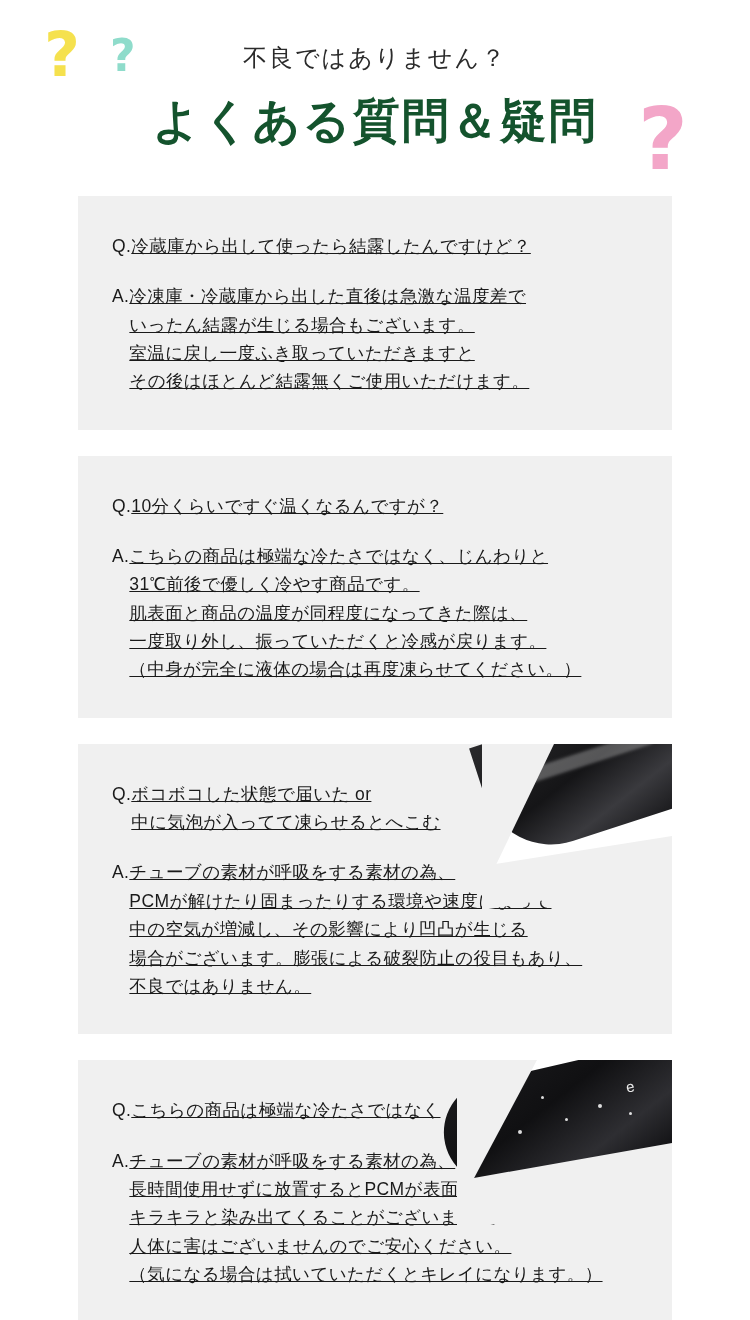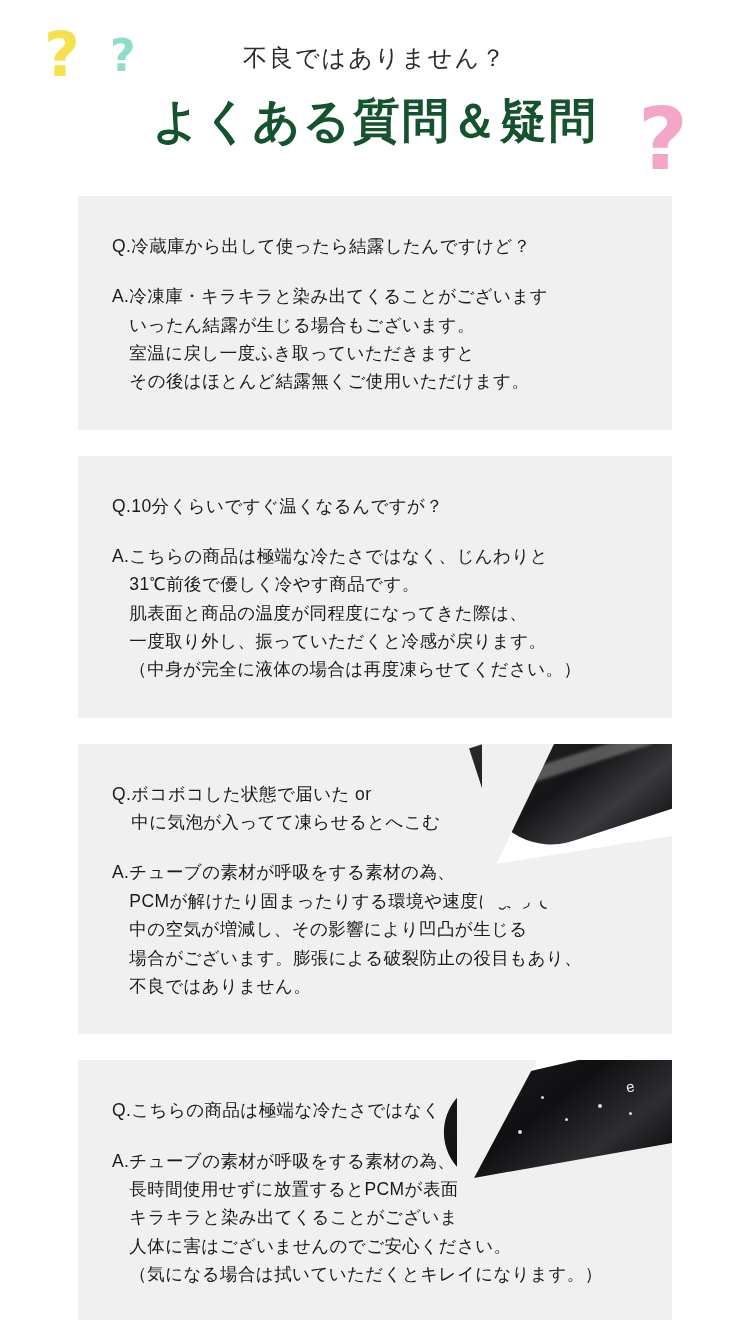--- a/index.html
+++ b/index.html
@@ -91,20 +91,21 @@
   .qa-row + .qa-row {
     margin-top: 22px;
   }
   .qa-label {
     flex: 0 0 auto;
     white-space: pre;
   }
   .qa-text {
     flex: 1 1 auto;
     white-space: pre-line;
+    text-decoration: underline;
   }
 
   
   .photo {
     position: absolute;
     pointer-events: none;
   }
   .photo-1 {
     top: 0;
     right: 0;
@@ -217,21 +218,21 @@
 
 <div class="faq-list">
 
   <div class="faq-card">
     <div class="qa-row">
       <span class="qa-label">Q.</span>
       <span class="qa-text">冷蔵庫から出して使ったら結露したんですけど？</span>
     </div>
     <div class="qa-row">
       <span class="qa-label">A.</span>
-      <span class="qa-text">冷凍庫・キラキラと染み出てくることがございます
+      <span class="qa-text">冷凍庫・冷蔵庫から出した直後は急激な温度差で
 いったん結露が生じる場合もございます。
 室温に戻し一度ふき取っていただきますと
 その後はほとんど結露無くご使用いただけます。</span>
     </div>
   </div>
 
   <div class="faq-card">
     <div class="qa-row">
       <span class="qa-label">Q.</span>
       <span class="qa-text">10分くらいですぐ温くなるんですが？</span>

